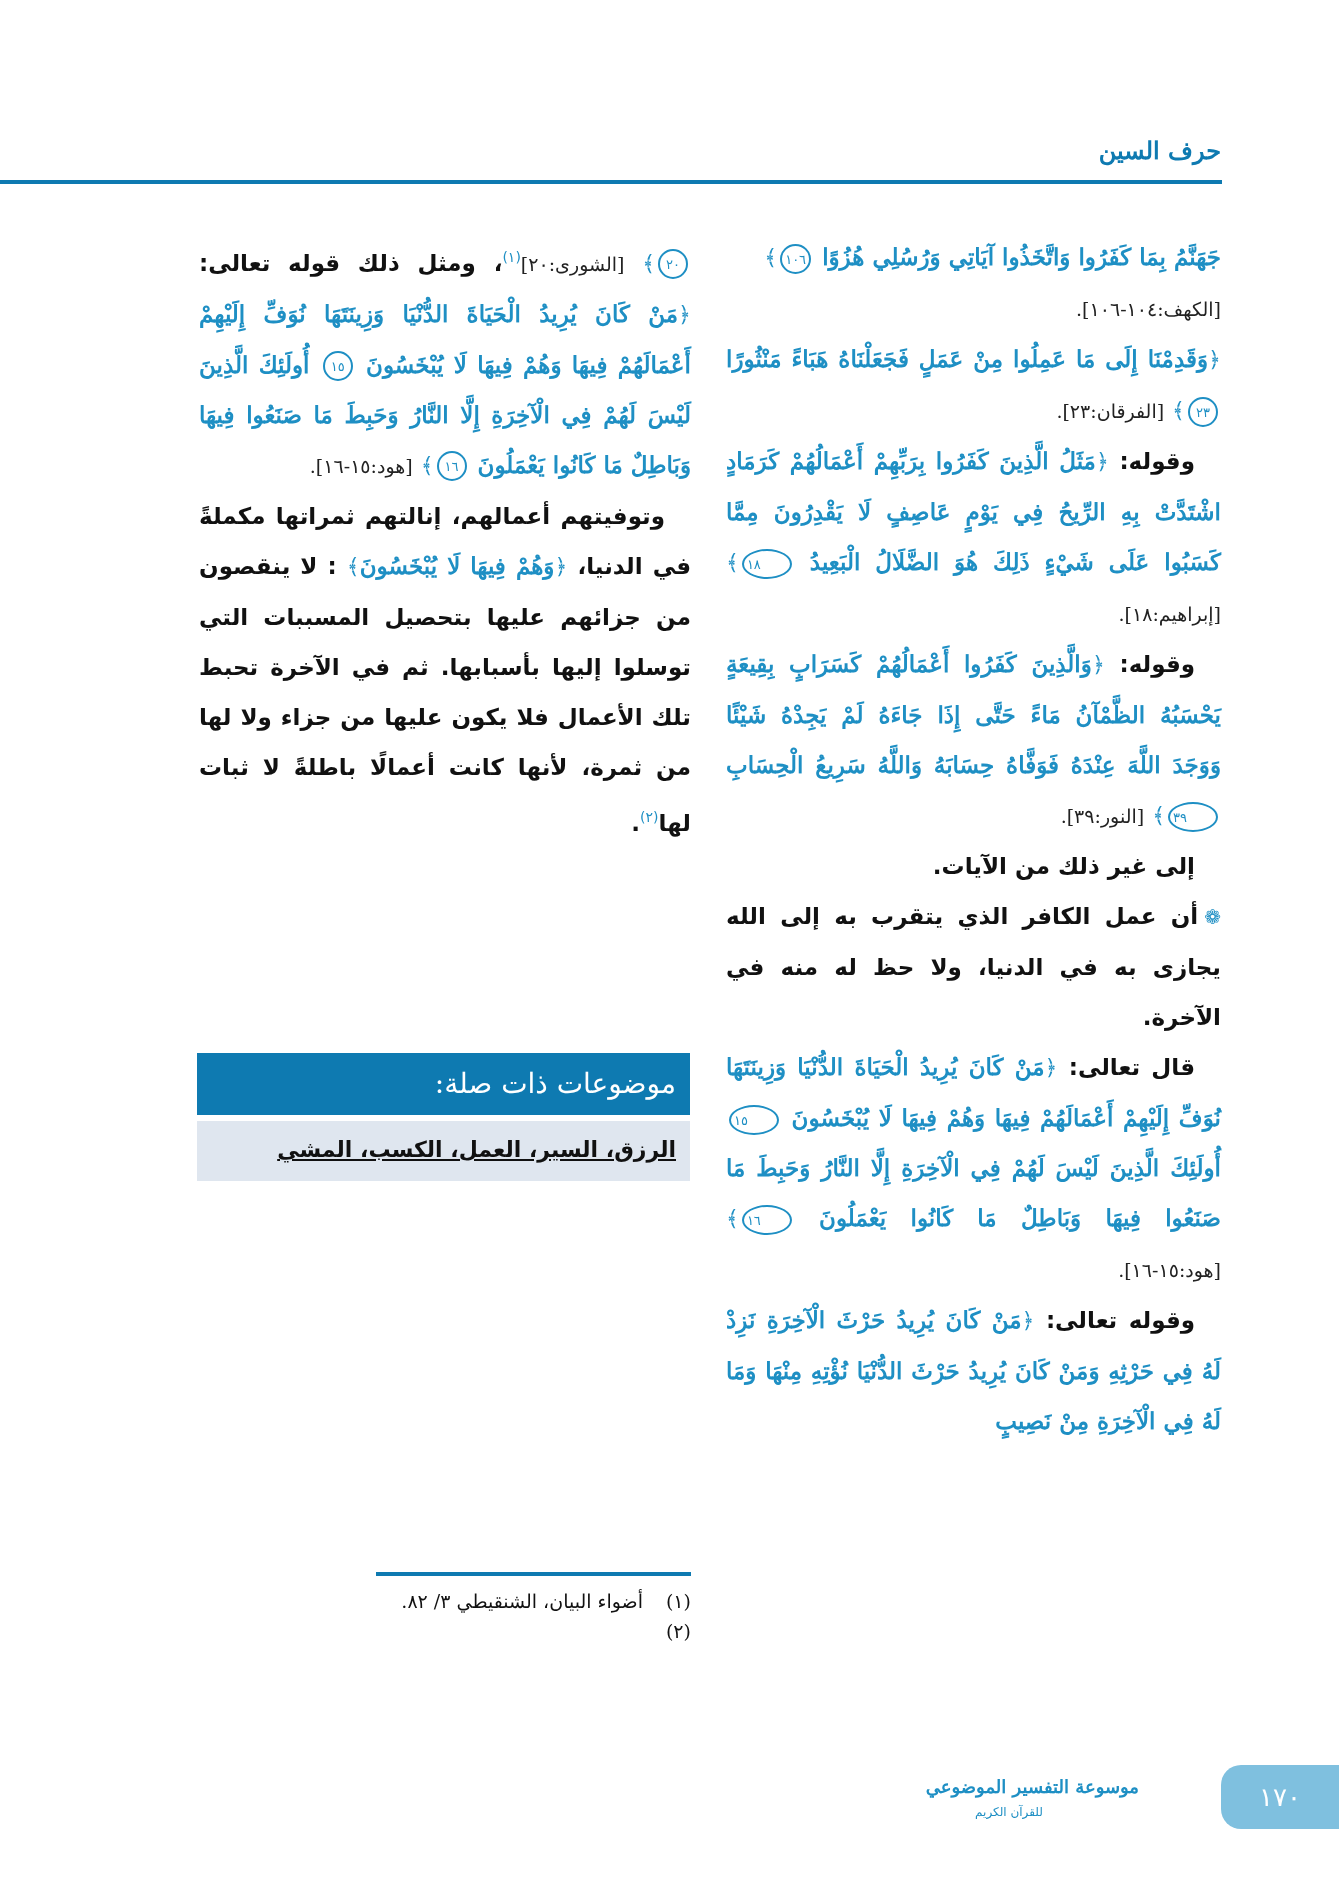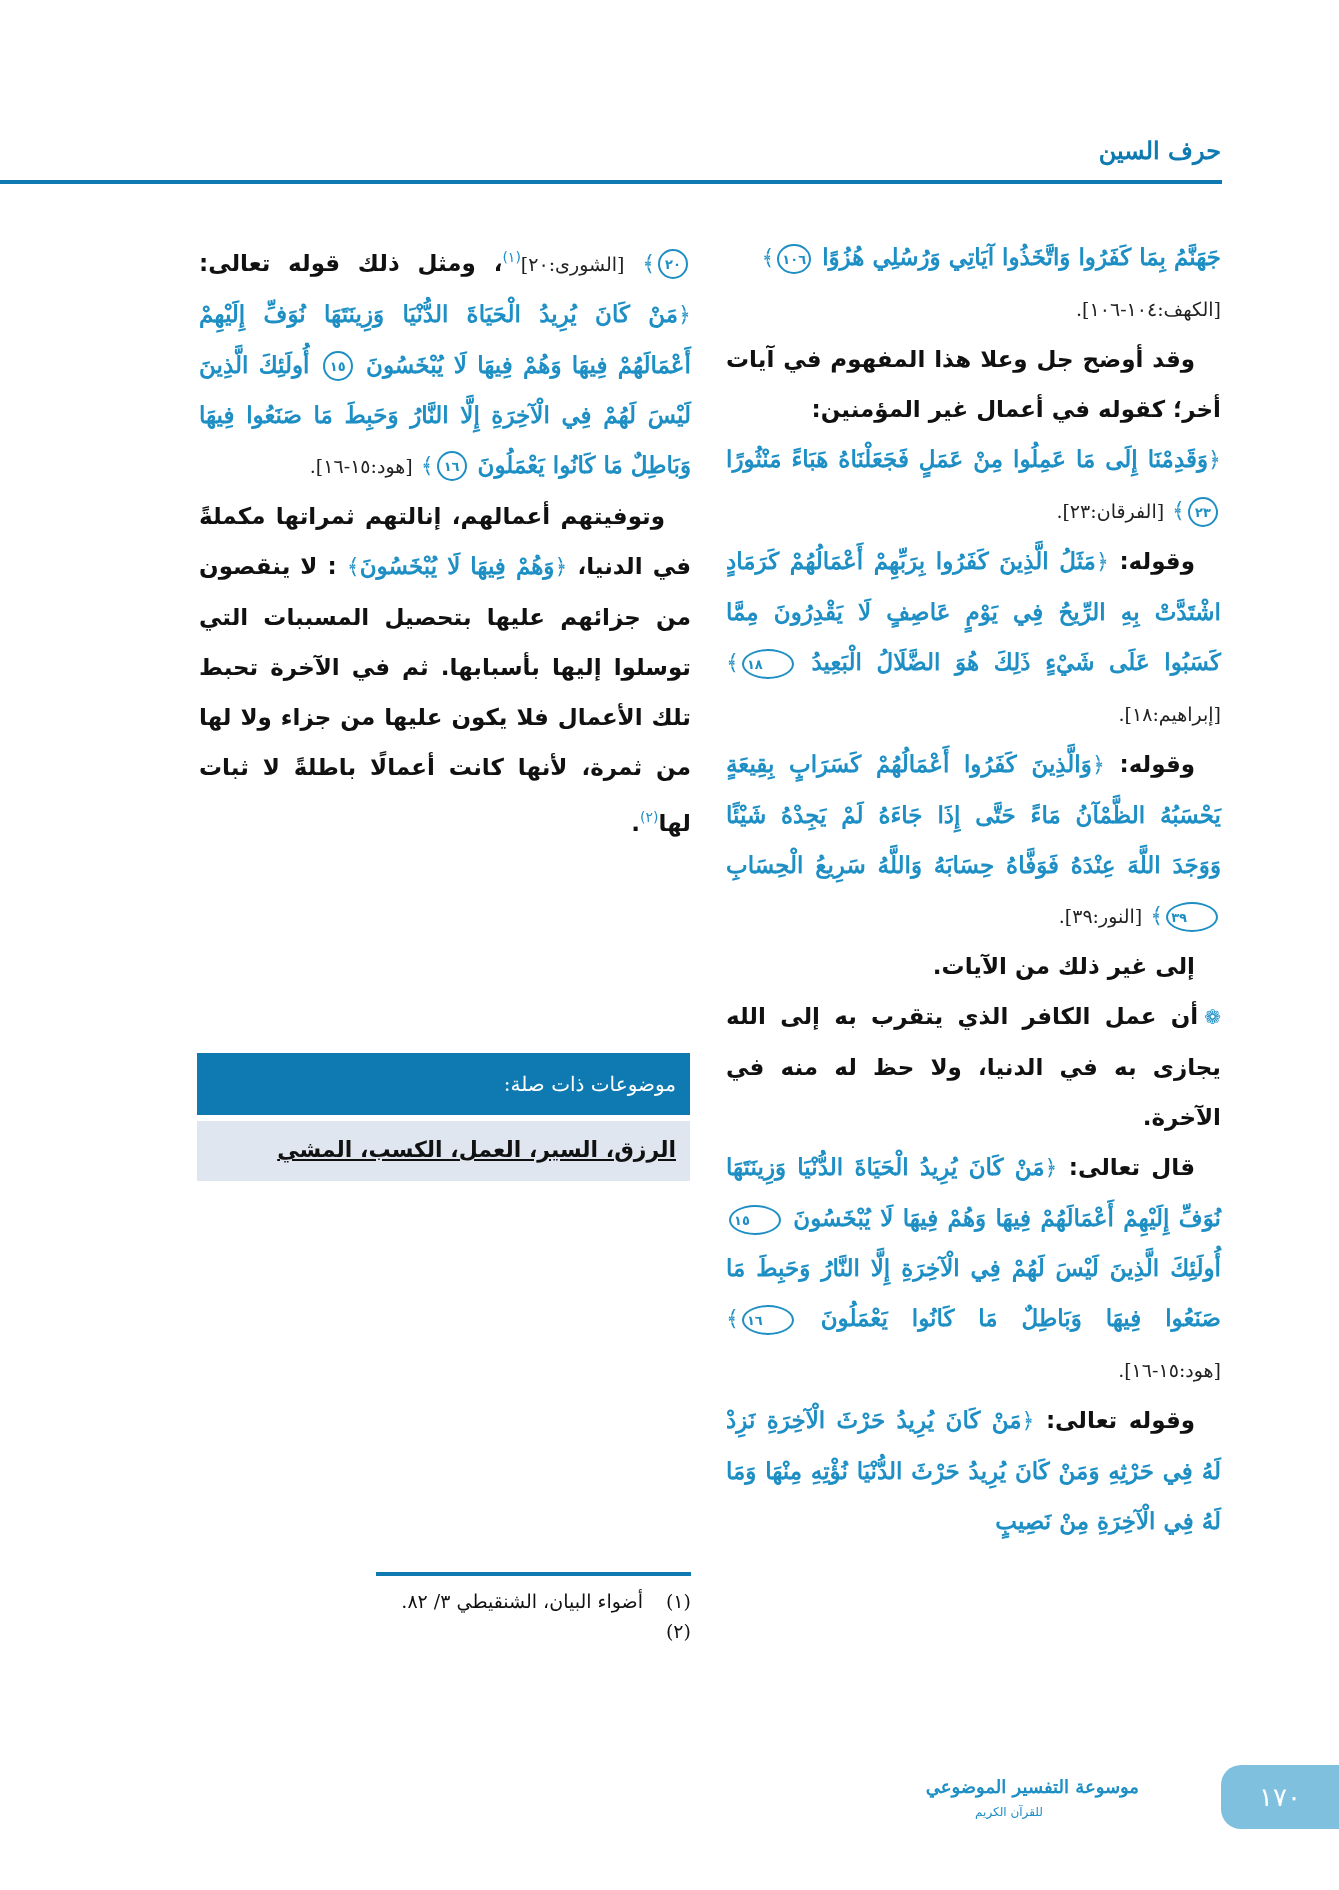--- a/index.html
+++ b/index.html
@@ -25,30 +25,30 @@
   .para { margin: 0; }
   .indent { text-indent: 26px; }
   .bold { font-weight: bold; }
   .q { color: #1e8fc4; font-family: "DejaVu Serif", serif; font-weight: bold; }
   .ref { font-family: "DejaVu Serif", serif; font-size: 19px; font-weight: normal; color: #222; }
   .orn { color: #1e8fc4; font-size: 22px; font-weight: normal; }
   .ayah-num {
     display: inline-block; min-width: 30px; height: 30px; line-height: 28px;
     border: 2px solid #1e8fc4; border-radius: 50%; text-align: center;
     font-size: 13px; color: #1e8fc4; vertical-align: middle; margin: 0 3px;
-    font-weight: bold; box-sizing: border-box; padding: 0 3px;
+    font-weight: normal; box-sizing: border-box; padding: 0 3px;
   }
   .sup { font-size: 14px; vertical-align: super; color: #1e8fc4; font-weight: normal; }
   .bullet { color: #1e8fc4; font-size: 20px; margin-left: 6px; }
   .topics {
     position: absolute; left: 197px; top: 1053px; width: 493px;
   }
   .topics-head {
     background: #0e7ab1; color: #fff; height: 62px; line-height: 62px;
-    padding-right: 14px; font-family: "DejaVu Serif", serif; font-size: 20px;
+    padding-right: 14px; font-family: "DejaVu Serif", serif; font-size: 28px;
   }
   .topics-body {
     margin-top: 6px; background: #dfe6ef; height: 60px; line-height: 58px;
     padding-right: 14px; font-size: 22px; font-weight: bold; text-decoration: underline;
   }
   .fn-rule {
     position: absolute; left: 376px; top: 1572px; width: 315px; height: 4px;
     background: #0e7ab1;
   }
   .footnotes {
@@ -76,21 +76,20 @@
 <div class="header-title">حرف السين</div>
 <div class="header-rule"></div>
 
 <div class="col col-right">
   <p class="para bold">
     <span class="q">جَهَنَّمُ بِمَا كَفَرُوا وَاتَّخَذُوا آيَاتِي وَرُسُلِي هُزُوًا</span>
     <span class="ayah-num">١٠٦</span><span class="orn">﴾</span>
     <br>
     <span class="ref">[الكهف:١٠٤-١٠٦].</span>
   </p>
-  <p class="para bold indent">وقد أوضح جل وعلا هذا المفهوم في آيات أخر؛ كقوله في أعمال غير المؤمنين:</p>
   <p class="para bold">
     <span class="orn">﴿</span><span class="q">وَقَدِمْنَا إِلَى مَا عَمِلُوا مِنْ عَمَلٍ فَجَعَلْنَاهُ هَبَاءً مَنْثُورًا</span>
     <span class="ayah-num">٢٣</span><span class="orn">﴾</span>
     <span class="ref">[الفرقان:٢٣].</span>
   </p>
   <p class="para bold indent">
     <span>وقوله:</span>
     <span class="orn">﴿</span><span class="q">مَثَلُ الَّذِينَ كَفَرُوا بِرَبِّهِمْ أَعْمَالُهُمْ كَرَمَادٍ اشْتَدَّتْ بِهِ الرِّيحُ فِي يَوْمٍ عَاصِفٍ لَا يَقْدِرُونَ مِمَّا كَسَبُوا عَلَى شَيْءٍ ذَلِكَ هُوَ الضَّلَالُ الْبَعِيدُ</span>
     <span class="ayah-num">١٨</span><span class="orn">﴾</span>
     <span class="ref">[إبراهيم:١٨].</span>

